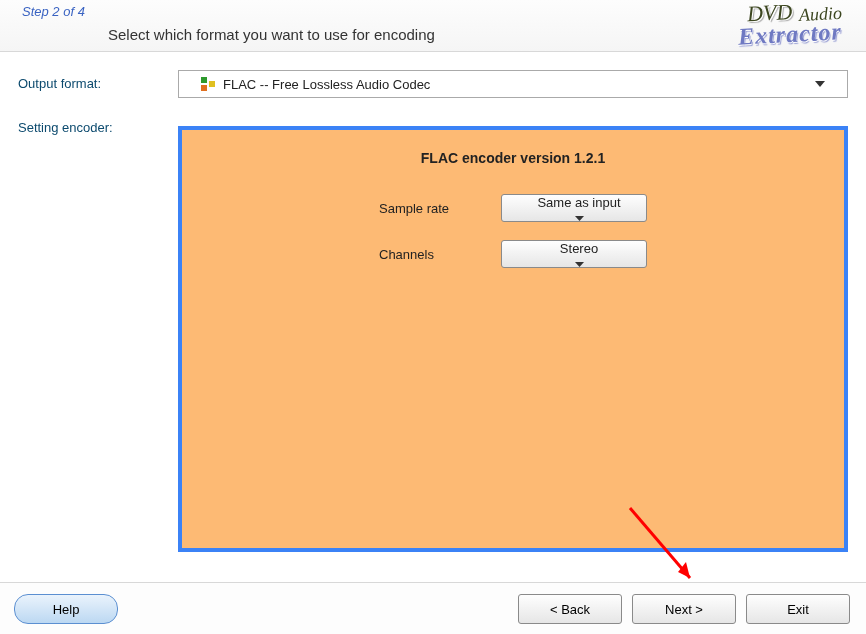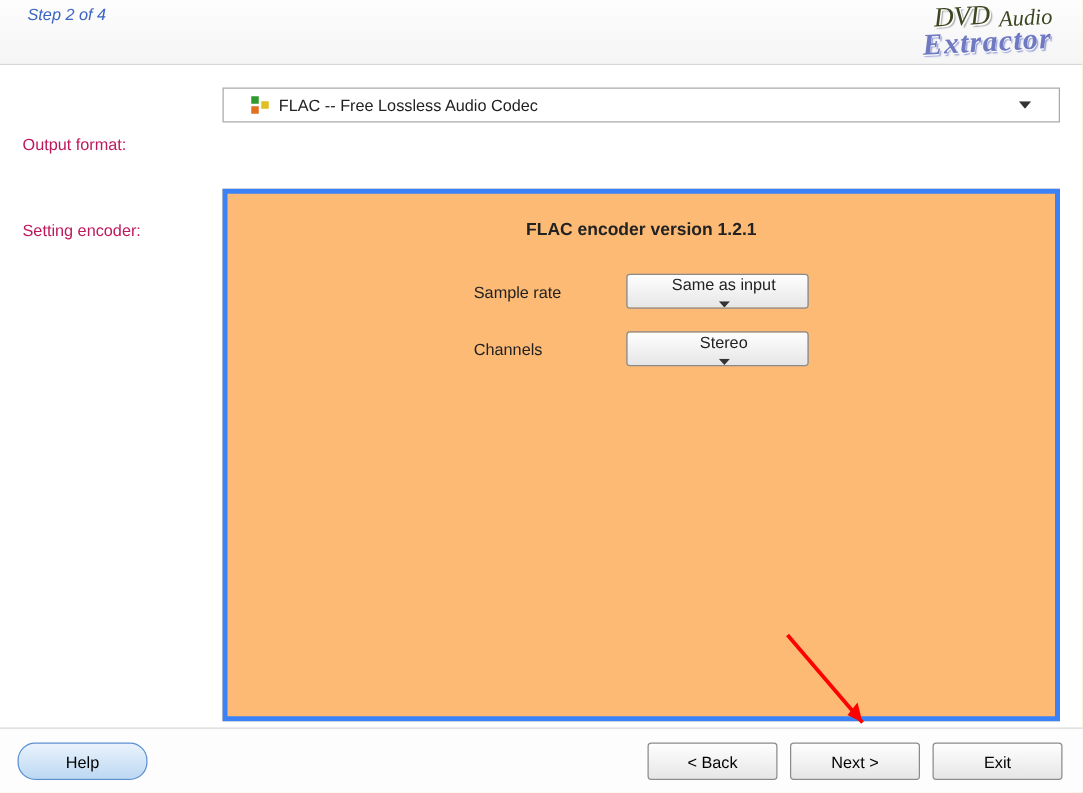--- a/index.html
+++ b/index.html
@@ -17,21 +17,21 @@
     text-shadow:1px 1px 0 #fff,2px 2px 1px #aaa;transform:rotate(-3deg);}
   .logo .audio{display:inline-block;font-size:18px;color:#3c4620;margin-left:4px;
     text-shadow:1px 1px 0 #fff;transform:rotate(-3deg);}
   .logo .extractor{display:block;font-size:24px;font-weight:bold;color:#6f79c2;
     text-shadow:0 1px 0 #fff,1px 2px 1px #9aa0d4;margin-top:-2px;letter-spacing:1px;
     transform:rotate(-3deg);}
 
   
   .content{padding:18px 18px 0 18px;}
   .form-row{display:flex;align-items:flex-start;margin-bottom:16px;}
-  .form-label{width:160px;padding-top:6px;color:#be185d;margin-top:32px;}
+  .form-label{width:160px;padding-top:6px;color:#0c4a6e;}
 
   
   .output-select{flex:1;height:28px;border:1px solid #aaa;background:#fff;
     display:flex;align-items:center;padding:0 22px;cursor:pointer;}
   .flac-icon{width:14px;height:14px;margin-right:8px;position:relative;}
   .flac-icon::before{content:"";position:absolute;left:0;top:0;width:6px;height:6px;background:#2e9a2e;}
   .flac-icon::after{content:"";position:absolute;left:0;bottom:0;width:6px;height:6px;background:#e07020;}
   .flac-icon span{position:absolute;right:0;top:4px;width:6px;height:6px;background:#e0c020;}
   .output-select-text{flex:1;}
   .dropdown-arrow svg{display:block;}
@@ -62,20 +62,21 @@
   .exit-btn{right:16px;}
 
   
   .red-arrow{position:absolute;pointer-events:none;}
 </style>
 </head>
 <body>
 
 <div class="header">
   <div class="step-text">Step 2 of 4</div>
+  <div class="header-title">Select which format you want to use for encoding</div>
   <div class="logo">
     <span class="dvd">DVD</span>
     <span class="audio">Audio</span>
     <span class="extractor">Extractor</span>
   </div>
 </div>
 
 <div class="content">
 
   <div class="form-row">

